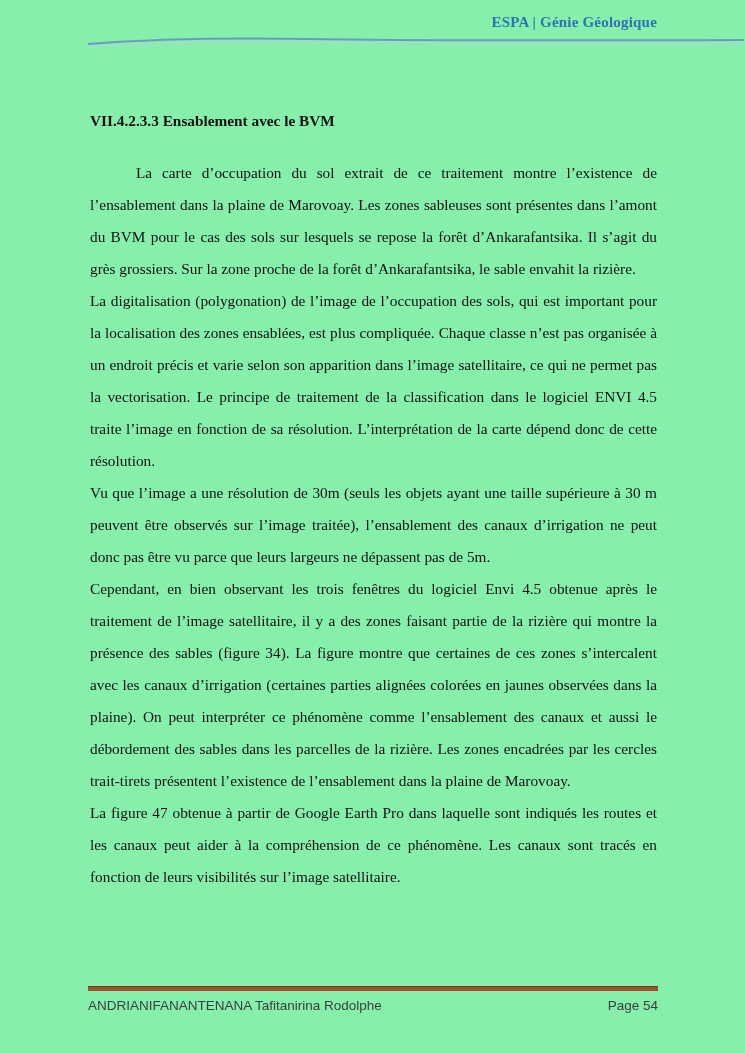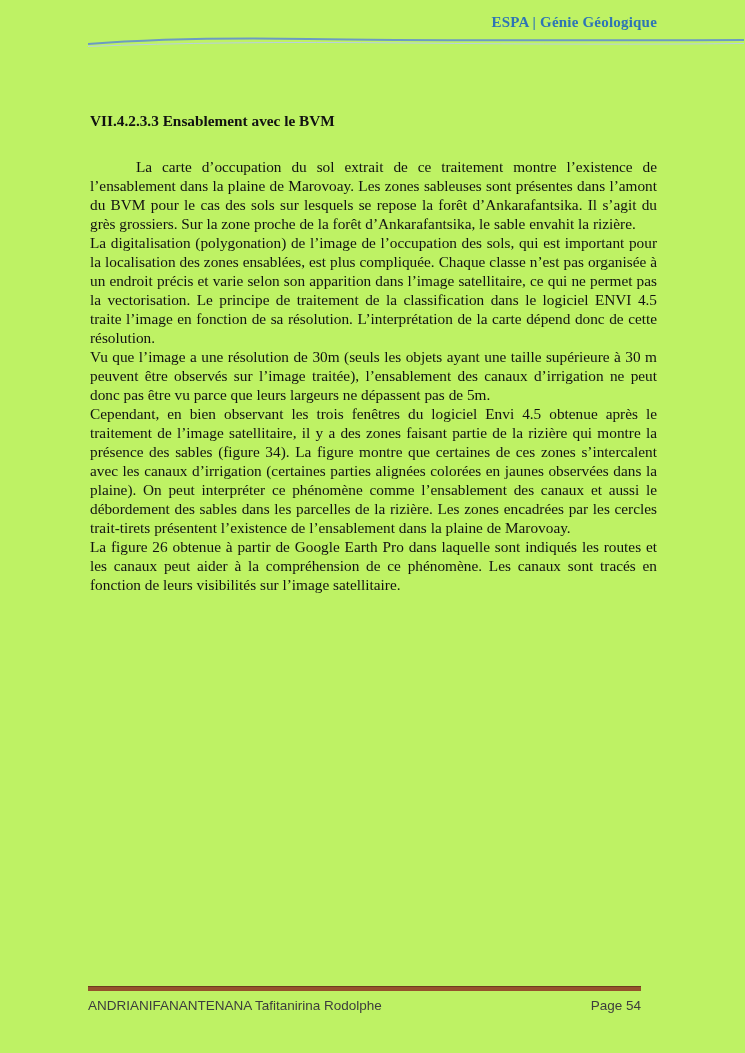--- a/index.html
+++ b/index.html
@@ -5,21 +5,21 @@
   html, body {
     margin: 0;
     padding: 0;
     background: #e8e8e8;
   }
   .page {
     position: relative;
     width: 745px;
     height: 1053px;
     margin: 0 auto;
-    background: #bef264;
+    background: #86efac;
     font-family: "Liberation Serif", serif;
     color: #111111;
     overflow: hidden;
     box-sizing: border-box;
   }
 
   
   .page-header {
     position: absolute;
     top: 0; left: 0; right: 0;
@@ -51,32 +51,32 @@
   }
   .section-heading {
     font-size: 15.3px;
     font-weight: bold;
     margin: 0 0 23px 0;
     line-height: 25.8px;
   }
   .page-main p {
     margin: 0;
     font-size: 15.3px;
-    line-height: 19px;
+    line-height: 32px;
     text-align: justify;
   }
   .page-main p.indent {
     text-indent: 46px;
   }
 
   
   .page-footer {
     position: absolute;
     left: 88px;
-    right: 104px;
+    right: 87px;
     top: 986px;
   }
   .footer-rule {
     height: 4px;
     background: #95532c;
     border-top: 1px solid #6e3c1e;
   }
   .footer-row {
     display: flex;
     justify-content: space-between;
@@ -106,21 +106,21 @@
     <h1 class="section-heading">VII.4.2.3.3 Ensablement avec le BVM</h1>
 
     <p class="indent">La carte d’occupation du sol extrait de ce traitement montre l’existence de l’ensablement dans la plaine de Marovoay.  Les zones sableuses sont présentes dans l’amont du BVM pour le cas des sols sur lesquels se repose la forêt d’Ankarafantsika. Il s’agit du grès grossiers. Sur la zone proche de la forêt d’Ankarafantsika, le sable envahit la rizière.</p>
 
     <p>La digitalisation (polygonation) de l’image de l’occupation des sols, qui est important pour la localisation des zones ensablées, est plus compliquée. Chaque classe n’est pas organisée à un endroit précis et varie selon son apparition dans l’image satellitaire, ce qui ne permet pas la vectorisation. Le principe de traitement de la classification dans le logiciel ENVI 4.5 traite l’image en fonction de sa résolution. L’interprétation de la carte dépend donc de cette résolution.</p>
 
     <p>Vu que l’image a une résolution de 30m (seuls les objets ayant une taille supérieure à 30 m peuvent être observés sur l’image traitée), l’ensablement des canaux d’irrigation ne peut donc pas être vu parce que leurs largeurs ne dépassent pas de 5m.</p>
 
     <p>Cependant, en bien observant les trois fenêtres du logiciel Envi 4.5 obtenue après le traitement de l’image satellitaire, il y a des zones faisant partie de la rizière qui montre la présence des sables (figure 34). La figure montre que certaines de ces zones s’intercalent avec les canaux d’irrigation  (certaines parties alignées colorées en jaunes observées dans la plaine). On  peut interpréter ce phénomène comme l’ensablement des canaux et aussi le débordement des sables dans les parcelles de la rizière.  Les zones encadrées par les cercles trait-tirets présentent l’existence de  l’ensablement dans la plaine de Marovoay.</p>
 
-    <p>La  figure 26 obtenue à partir de Google Earth Pro dans laquelle sont indiqués les routes et les canaux peut aider à la compréhension de ce phénomène.  Les canaux sont tracés en fonction de leurs visibilités sur l’image satellitaire.</p>
+    <p>La  figure 47 obtenue à partir de Google Earth Pro dans laquelle sont indiqués les routes et les canaux peut aider à la compréhension de ce phénomène.  Les canaux sont tracés en fonction de leurs visibilités sur l’image satellitaire.</p>
   </main>
 
   <footer class="page-footer">
     <div class="footer-rule"></div>
     <div class="footer-row">
       <span>ANDRIANIFANANTENANA Tafitanirina Rodolphe</span>
       <span>Page 54</span>
     </div>
   </footer>
 

